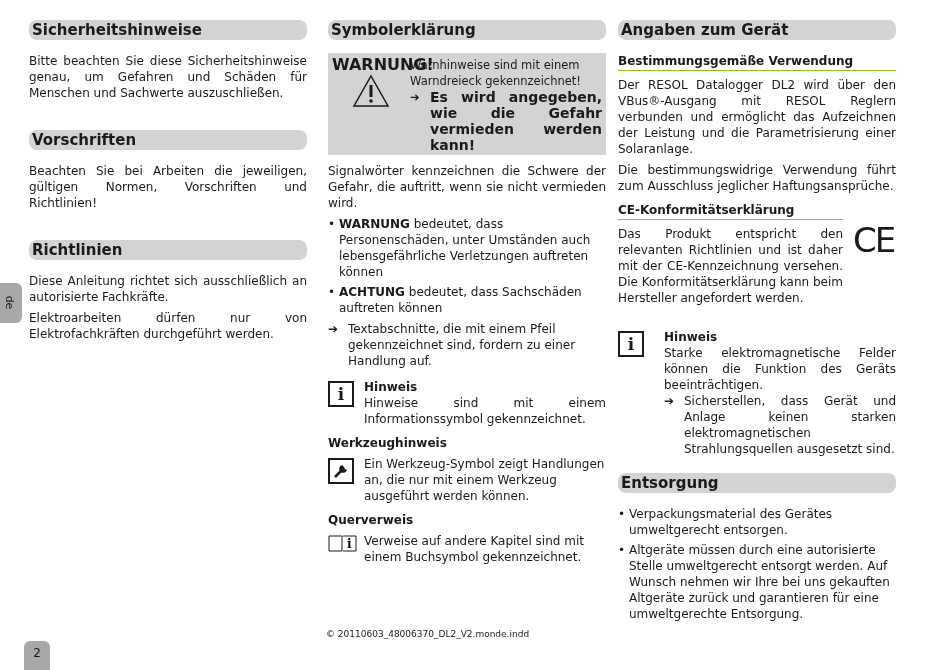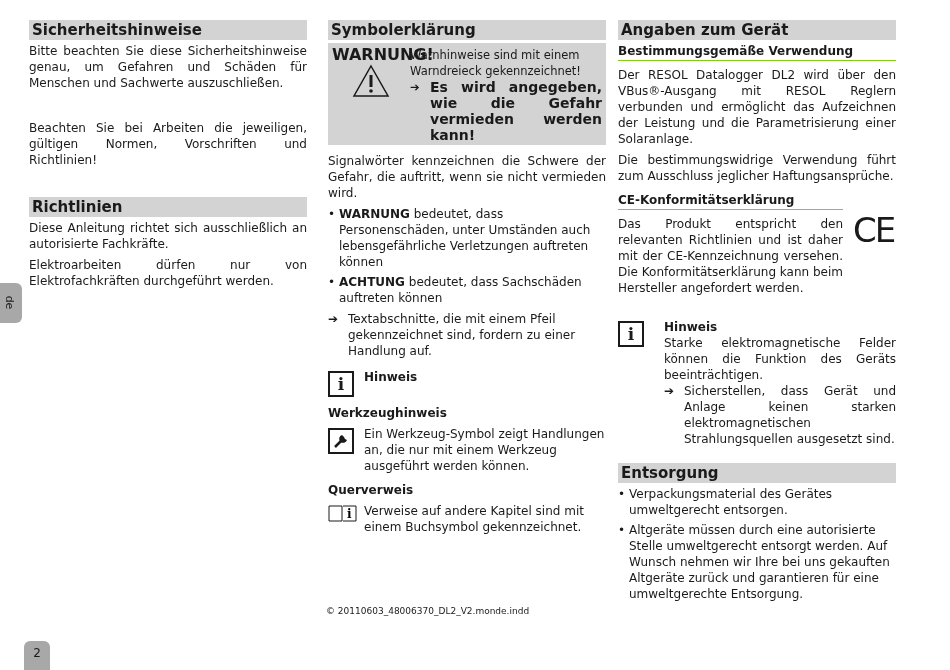--- a/index.html
+++ b/index.html
@@ -2,51 +2,52 @@
 <html><head>
 <meta charset="utf-8">
 <style>
   html, body { margin:0; padding:0; }
   body { width:950px; height:670px; background:#fff; position:relative; overflow:hidden;
          font-family:"DejaVu Sans", sans-serif; color:#1a1a1a; }
   .col { position:absolute; top:20px; width:278px; font-size:12px; line-height:16px; }
   .col1 { left:29px; }
   .col2 { left:328px; }
   .col3 { left:618px; }
-  .h1 { background:#d3d3d3; font-weight:bold; font-size:15px; line-height:18px; padding:1px 3px; margin:0 0 3px 0; }
+  .h1 { background:#d3d3d3; font-weight:bold; font-size:15px; line-height:18px; padding:1px 3px; margin:0 0 13px 0;border-radius:8px; }
   p { margin:0 0 5px 0; text-align:justify; }
   .gap { height:24px; }
   .warnbox { background:#d3d3d3; padding:4px 4px 2px 4px; display:flex; font-size:11.5px; line-height:16px; margin-bottom:8px; }
   .warnbox .left { width:78px; flex:none; text-align:center; font-weight:bold; font-size:16px; }
   .warnbox .right { flex:1; }
   .arrow-row { display:flex; }
   .arrow { width:20px; flex:none; font-weight:bold; }
   .bold { font-weight:bold; }
   ul.b { list-style:none; margin:0 0 5px 0; padding:0; }
   ul.b li { position:relative; padding-left:11px; margin-bottom:4px; }
   ul.b li::before { content:"•"; position:absolute; left:0; }
   .iconrow { display:flex; margin-bottom:8px; }
   .iconbox { width:26px; height:26px; border:2px solid #1a1a1a; box-sizing:border-box; flex:none; margin-right:10px; margin-top:2px;
              display:flex; align-items:center; justify-content:center; font-family:"DejaVu Serif", serif; font-weight:bold; font-size:17px; }
   .h3 { font-weight:bold; margin:6px 0 5px 0; }
   .h2u { font-weight:bold; border-bottom:1px solid #84cc16; padding-bottom:1px; margin-bottom:6px; }
   .side-tab { position:absolute; left:0; top:283px; width:22px; height:40px; background:#a8a8a8; border-radius:0 6px 6px 0; }
   .side-tab span { position:absolute; left:3px; top:13px; transform:rotate(90deg); font-size:11px; }
   .page-tab { position:absolute; left:24px; top:641px; width:26px; height:29px; background:#a8a8a8; border-radius:6px 6px 0 0;
               text-align:center; font-size:12px; line-height:24px; }
-  .footer { position:absolute; left:326px; top:606px; font-size:9px; }
+  .footer { position:absolute; left:326px; top:629px; font-size:9px; }
   .ce { font-size:34px; font-family:"DejaVu Sans", sans-serif; flex:none; margin-left:10px; margin-top:6px; letter-spacing:-2px; }
 </style>
 </head>
 <body>
 
 <div class="col col1">
   <div class="h1">Sicherheitshinweise</div>
   <p>Bitte beachten Sie diese Sicherheitshinweise genau, um Gefahren und Schäden für Menschen und Sachwerte auszuschließen.</p>
   <div class="gap"></div>
+  <div class="h1">Vorschriften</div>
   <p>Beachten Sie bei Arbeiten die jeweiligen, gültigen Normen, Vorschriften und Richtlinien!</p>
   <div class="gap"></div>
   <div class="h1">Richtlinien</div>
   <p>Diese Anleitung richtet sich ausschließlich an autorisierte Fachkräfte.</p>
   <p>Elektroarbeiten dürfen nur von Elektrofachkräften durchgeführt werden.</p>
 </div>
 
 <div class="col col2">
   <div class="h1">Symbolerklärung</div>
   <div class="warnbox">
@@ -72,20 +73,21 @@
     <li><span class="bold">ACHTUNG</span><span> bedeutet, dass Sachschäden auftreten können</span></li>
   </ul>
   <div class="arrow-row" style="margin-bottom:10px">
     <span class="arrow">➔</span>
     <span>Textabschnitte, die mit einem Pfeil gekennzeichnet sind, fordern zu einer Handlung auf.</span>
   </div>
   <div class="iconrow">
     <div class="iconbox">i</div>
     <div>
       <div class="bold">Hinweis</div>
+      <div style="text-align:justify">Hinweise sind mit einem Informationssymbol gekennzeichnet.</div>
     </div>
   </div>
   <div class="h3">Werkzeughinweis</div>
   <div class="iconrow">
     <div class="iconbox">
       <svg width="18" height="18" viewBox="0 0 18 18">
           <path d="M3 15 L11 7" stroke="#1a1a1a" stroke-width="2.5"></path>
           <path d="M10 3 a4 4 0 1 0 5 5 l-2-1 -1-2 z" fill="#1a1a1a"></path>
         </svg>
     </div>

